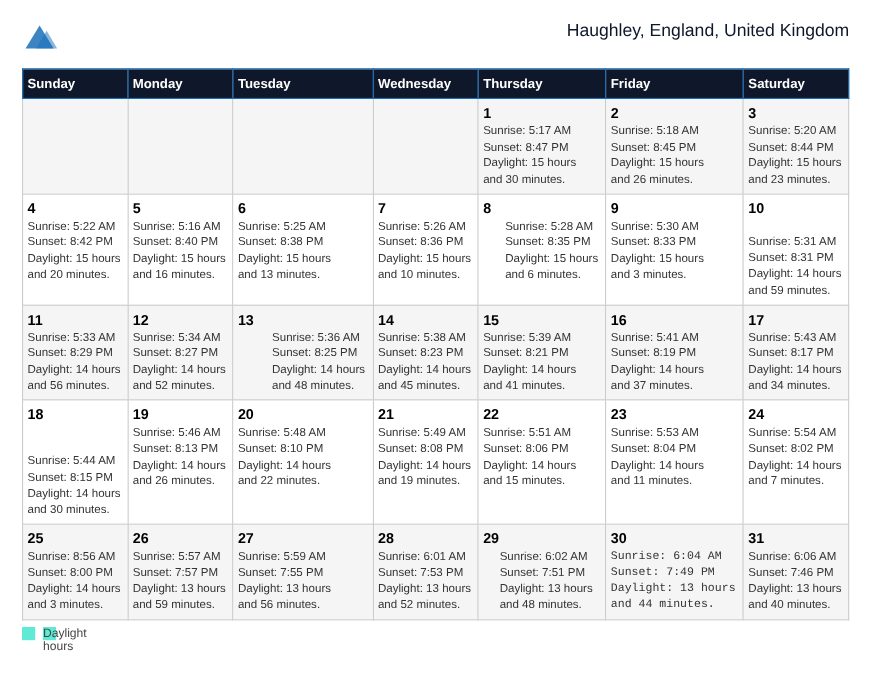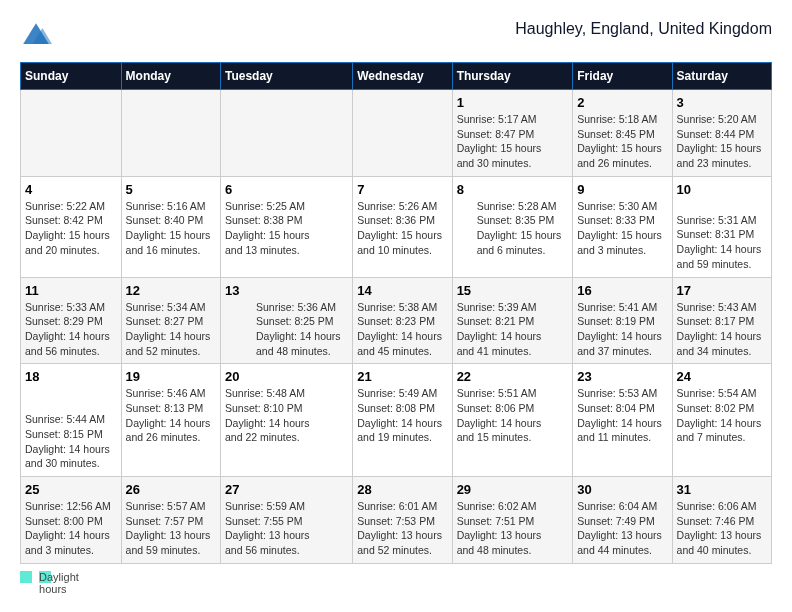--- a/index.html
+++ b/index.html
@@ -308,21 +308,21 @@
           <span class="day-num">24</span>
           <div class="day-info" style="white-space: pre-line;">Sunrise: 5:54 AM
 Sunset: 8:02 PM
 Daylight: 14 hours
 and 7 minutes.</div>
         </td>
       </tr>
       <tr>
         <td>
           <span class="day-num">25</span>
-          <div class="day-info" style="white-space: pre-line;">Sunrise: 12:56 AM
+          <div class="day-info" style="white-space: pre-line;">Sunrise: 8:56 AM
 Sunset: 8:00 PM
 Daylight: 14 hours
 and 3 minutes.</div>
         </td>
         <td>
           <span class="day-num">26</span>
           <div class="day-info" style="white-space: pre-line;">Sunrise: 5:57 AM
 Sunset: 7:57 PM
 Daylight: 13 hours
 and 59 minutes.</div>
@@ -336,28 +336,28 @@
         </td>
         <td>
           <span class="day-num">28</span>
           <div class="day-info" style="white-space: pre-line;">Sunrise: 6:01 AM
 Sunset: 7:53 PM
 Daylight: 13 hours
 and 52 minutes.</div>
         </td>
         <td>
           <span class="day-num">29</span>
-          <div class="day-info" style="white-space: pre-line;">Sunrise: 6:02 AM
+          <div class="day-info" style="white-space: pre-line; margin-left: 15px;">Sunrise: 6:02 AM
 Sunset: 7:51 PM
 Daylight: 13 hours
 and 48 minutes.</div>
         </td>
         <td>
           <span class="day-num">30</span>
-          <div class="day-info" style="white-space: pre-line;">Sunrise: 6:04 AM
+          <div class="day-info" style="white-space: pre-line; font-family: Liberation Mono, monospace;">Sunrise: 6:04 AM
 Sunset: 7:49 PM
 Daylight: 13 hours
 and 44 minutes.</div>
         </td>
         <td>
           <span class="day-num">31</span>
           <div class="day-info" style="white-space: pre-line;">Sunrise: 6:06 AM
 Sunset: 7:46 PM
 Daylight: 13 hours
 and 40 minutes.</div>

